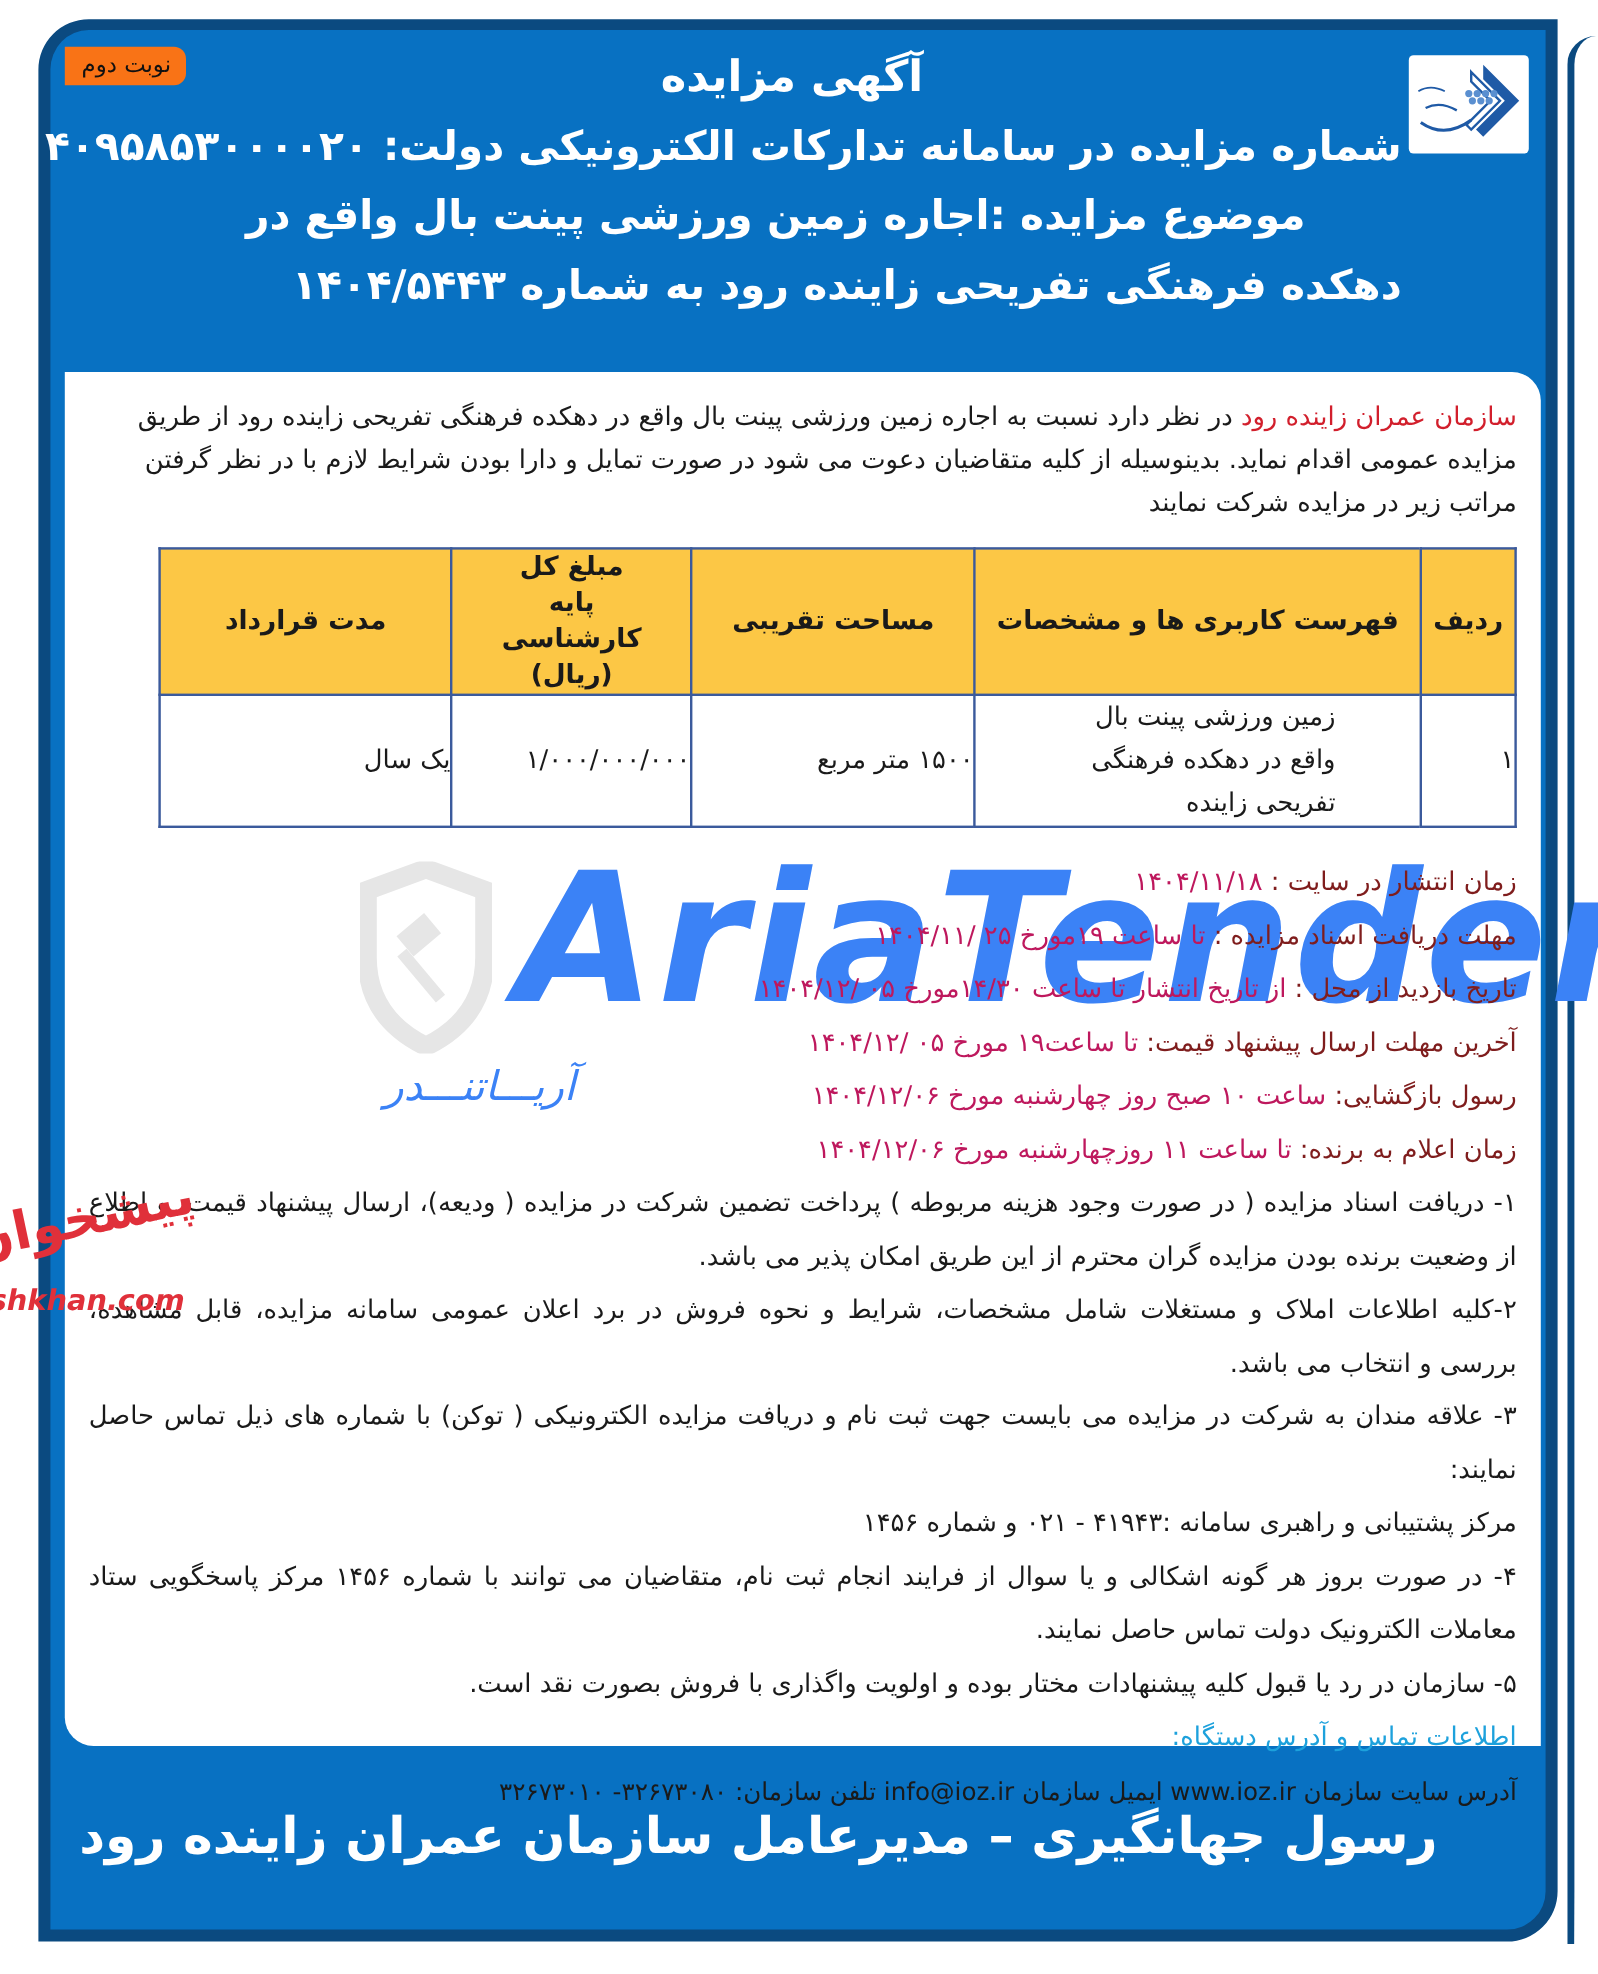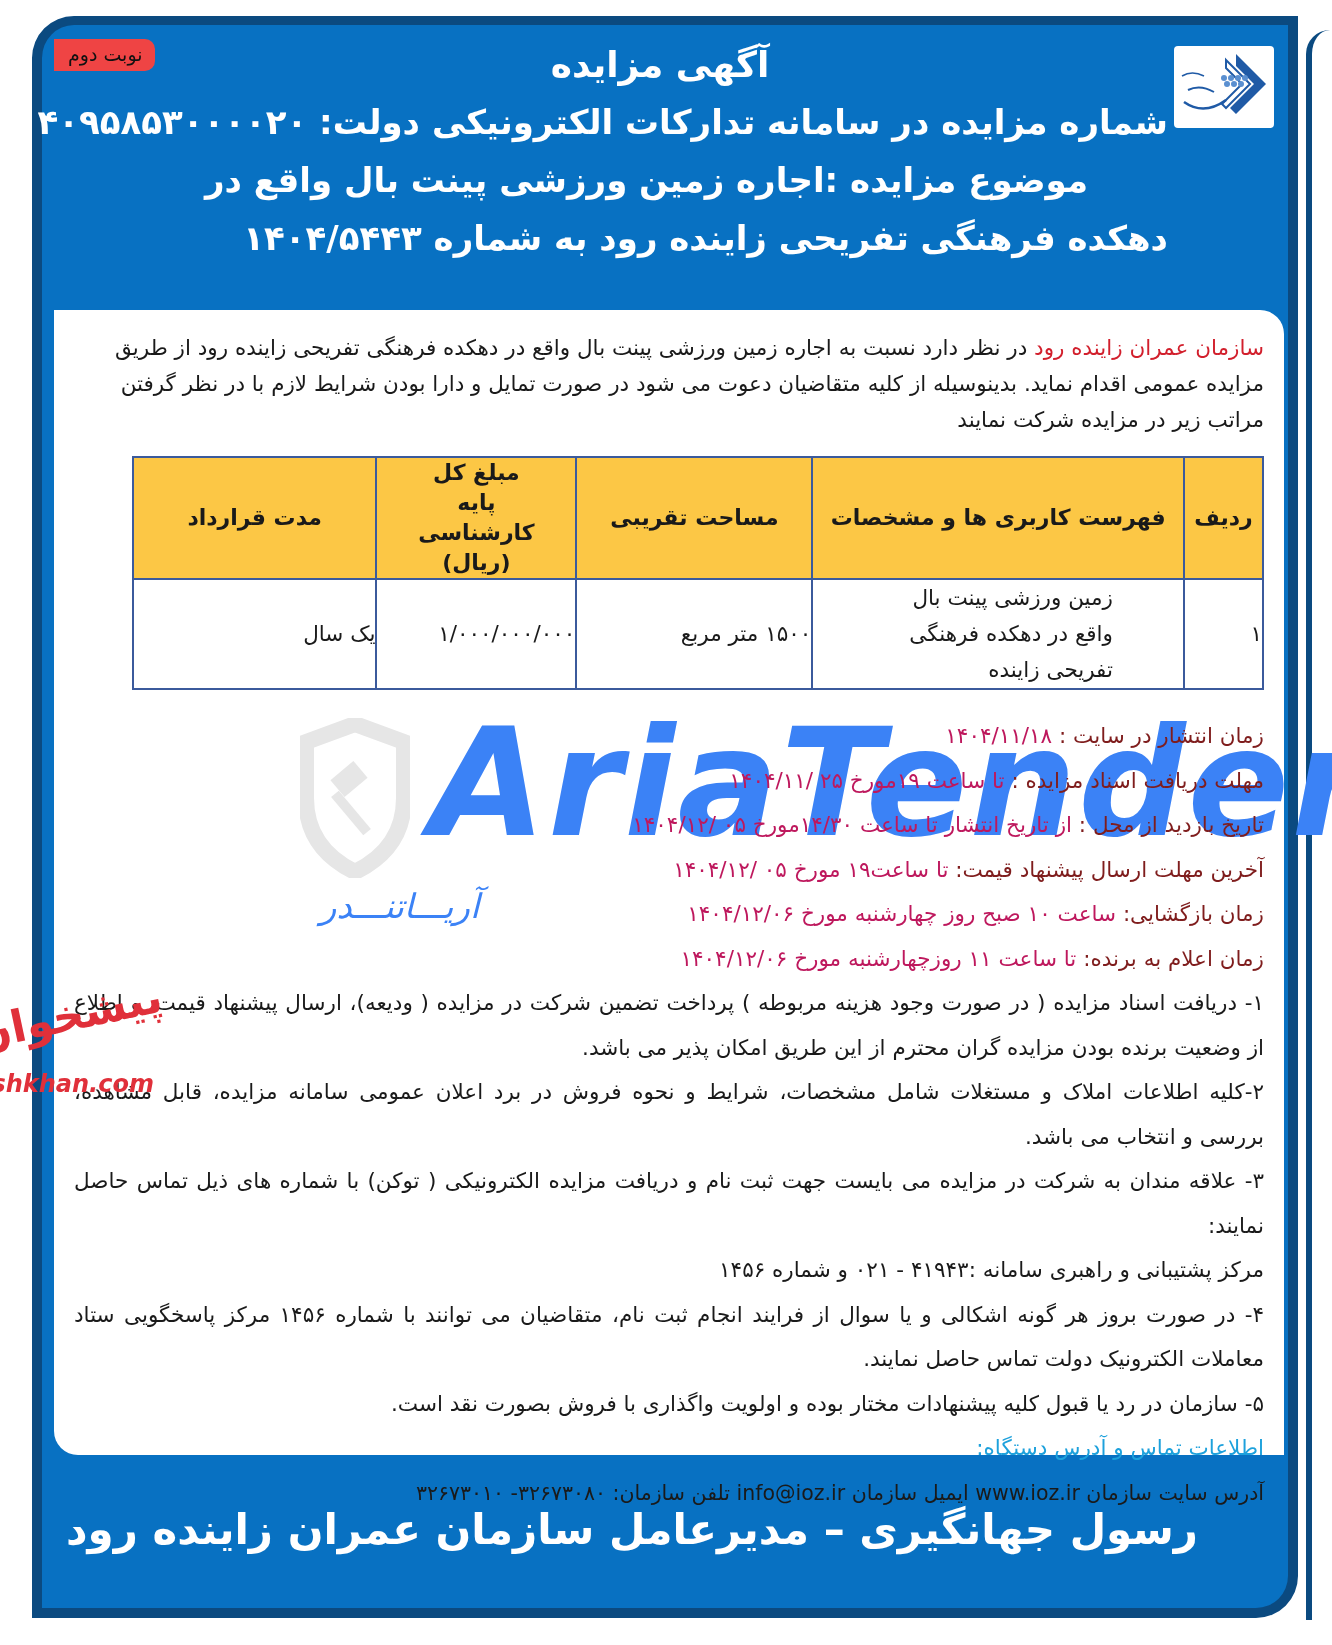--- a/index.html
+++ b/index.html
@@ -8,21 +8,21 @@
 
   
   .edge-strip { position: absolute; left: 1306px; top: 30px; width: 26px; height: 1590px;
     border-left: 6px solid #0a4a80; border-top-left-radius: 24px; background: #fff; }
 
   
   .frame { position: absolute; left: 32px; top: 16px; width: 1266px; height: 1602px;
     background: #0871c2; border: 10px solid #0b4a80; border-top-left-radius: 42px;
     border-bottom-right-radius: 42px; border-right-width: 10px; border-top-width: 9px; }
 
-  .badge { position: absolute; left: 12px; top: 14px; background: #ef4444; color: #111;
+  .badge { position: absolute; left: 12px; top: 14px; background: #f97316; color: #111;
     font-size: 19px; padding: 4px 12px 6px 14px; border-radius: 0 10px 10px 0; direction: rtl; }
 
   .logo { position: absolute; right: 14px; top: 21px; width: 100px; height: 82px; background: #fff;
     border-radius: 4px; }
   .logo svg { position: absolute; left: 0; top: 0; }
 
   .header { position: absolute; left: 110px; right: 120px; top: 12px; direction: rtl; text-align: center;
     color: #fff; font-family: "DejaVu Sans", sans-serif; font-weight: bold; }
   .h-title { font-size: 36px; line-height: 56px; }
   .h-line { font-size: 34px; line-height: 58px; text-align: right; white-space: nowrap; }
@@ -135,21 +135,21 @@
           <td>یک سال</td>
         </tr>
       </tbody>
     </table>
 
     <div class="dates">
       <div><span class="lbl">زمان انتشار در سایت : </span><span class="val">۱۴۰۴/۱۱/۱۸</span></div>
       <div><span class="lbl">مهلت دریافت اسناد مزایده : </span><span class="val">تا ساعت ۱۹مورخ ۲۵ /۱۴۰۴/۱۱</span></div>
       <div><span class="lbl">تاریخ بازدید از محل : </span><span class="val">از تاریخ انتشار تا ساعت ۱۴/۳۰مورخ ۰۵ /۱۴۰۴/۱۲</span></div>
       <div><span class="lbl">آخرین مهلت ارسال پیشنهاد قیمت: </span><span class="val">تا ساعت۱۹ مورخ ۰۵ /۱۴۰۴/۱۲</span></div>
-      <div><span class="lbl">زمان بازگشایی: </span><span class="val">ساعت ۱۰ صبح روز چهارشنبه مورخ ۱۴۰۴/۱۲/۰۶</span></div>
+      <div><span class="lbl">رسول بازگشایی: </span><span class="val">ساعت ۱۰ صبح روز چهارشنبه مورخ ۱۴۰۴/۱۲/۰۶</span></div>
       <div><span class="lbl">زمان اعلام به برنده: </span><span class="val">تا ساعت ۱۱ روزچهارشنبه مورخ ۱۴۰۴/۱۲/۰۶</span></div>
     </div>
 
     <div class="clauses">
       <div>۱- دریافت اسناد مزایده ( در صورت وجود هزینه مربوطه ) پرداخت تضمین شرکت در مزایده ( ودیعه)، ارسال پیشنهاد قیمت، و اطلاع از وضعیت برنده بودن مزایده گران محترم از این طریق امکان پذیر می باشد.</div>
       <div>۲-کلیه اطلاعات املاک و مستغلات شامل مشخصات، شرایط و نحوه فروش در برد اعلان عمومی سامانه مزایده، قابل مشاهده، بررسی و انتخاب می باشد.</div>
       <div>۳- علاقه مندان به شرکت در مزایده می بایست جهت ثبت نام و دریافت مزایده الکترونیکی ( توکن) با شماره های ذیل تماس حاصل نمایند:</div>
       <div>مرکز پشتیبانی و راهبری سامانه :۴۱۹۴۳ - ۰۲۱ و شماره ۱۴۵۶</div>
       <div>۴- در صورت بروز هر گونه اشکالی و یا سوال از فرایند انجام ثبت نام، متقاضیان می توانند با شماره ۱۴۵۶ مرکز پاسخگویی ستاد معاملات الکترونیک دولت تماس حاصل نمایند.</div>
       <div>۵- سازمان در رد یا قبول کلیه پیشنهادات مختار بوده و اولویت واگذاری با فروش بصورت نقد است.</div>

